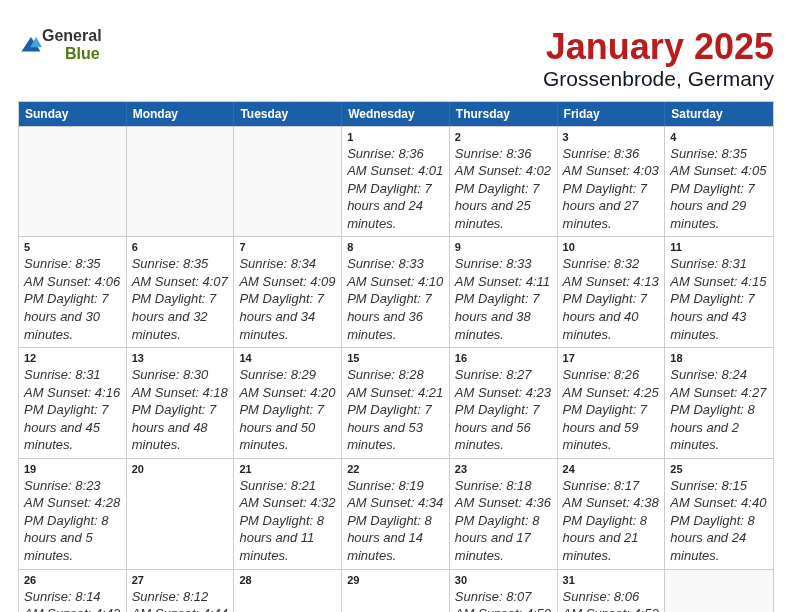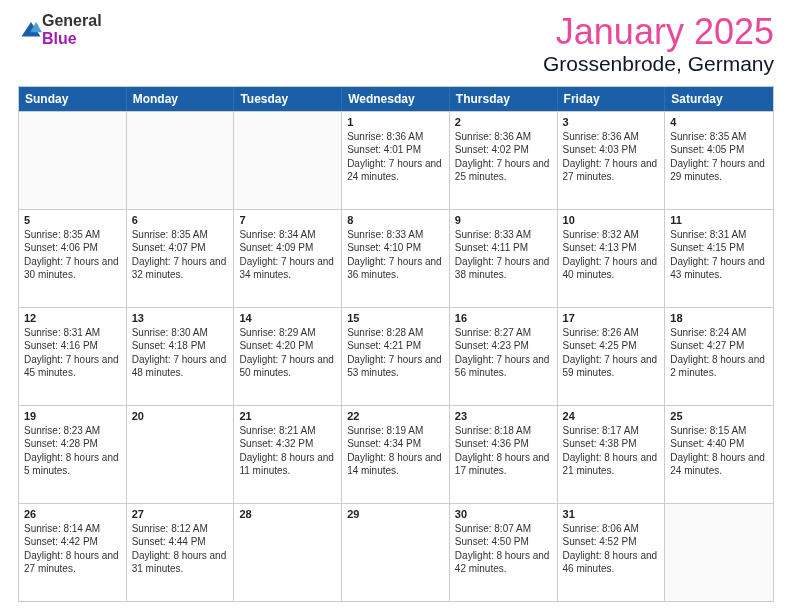--- a/index.html
+++ b/index.html
@@ -6,54 +6,54 @@
     body {
       width: 792px;
       height: 612px;
       font-family: Arial, sans-serif;
       background: #fff;
       overflow: hidden;
     }
     .page {
       width: 792px;
       height: 612px;
-      padding: 12px 18px 10px 18px;
+      padding: 27px 18px 10px 18px;
       display: flex;
       flex-direction: column;
     }
     .header {
       display: flex;
       justify-content: space-between;
       align-items: flex-start;
       margin-bottom: 10px;
     }
     .logo {
       display: flex;
       align-items: center;
       gap: 0;
     }
     .logo-text {
       font-size: 16px;
       font-weight: bold;
       line-height: 1.1;
     }
     .logo-general { color: #333; }
-    .logo-blue { color: #a21caf; }
+    .logo-blue { color: #4d7c0f; margin-left: 23px; }
     .logo-icon {
       width: 22px;
       height: 22px;
       margin-left: 2px;
     }
     .title-block {
       text-align: right;
     }
     .title-month {
       font-size: 36px;
-      font-weight: normal;
-      color: #ec4899;
+      font-weight: bold;
+      color: #b91c1c;
       line-height: 1.1;
     }
     .title-location {
       font-size: 21px;
       color: #0f172a;
     }
     .calendar {
       flex: 1;
       display: flex;
       flex-direction: column;
@@ -95,23 +95,24 @@
     }
     .cal-cell:last-child { border-right: none; }
     .cal-cell.empty { background: #f9f9f9; }
     .day-num {
       font-size: 11px;
       font-weight: bold;
       color: #222;
       margin-bottom: 2px;
     }
     .day-info {
-      font-size: 10px;
+      font-size: 13px;
       color: #333;
       line-height: 1.35;
+      font-style: italic;
     }
   </style>
 </head>
 <body>
 
 <div class="page">
   <div class="header">
     <div class="logo">
       <svg class="logo-icon" viewBox="0 0 30 30" xmlns="http://www.w3.org/2000/svg">
         <polygon points="15,4 28,24 2,24" fill="#1a5fa8"></polygon>

